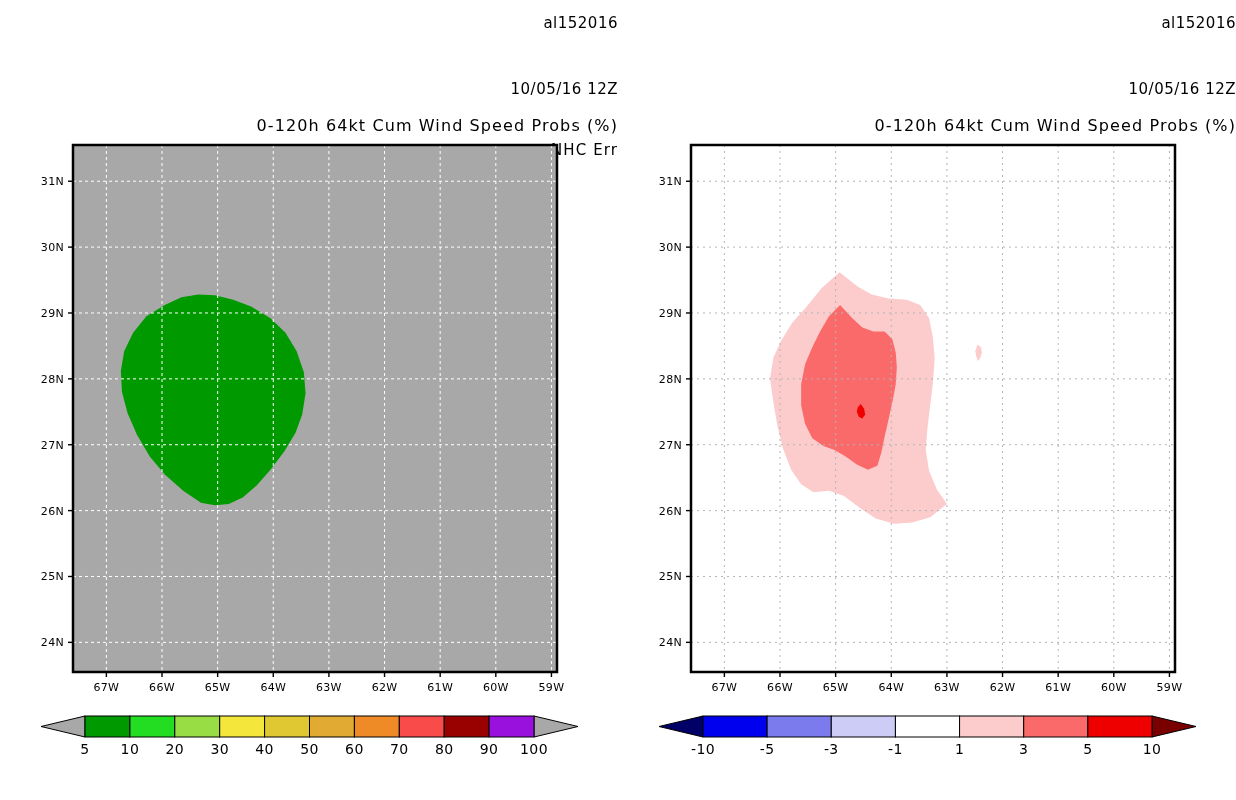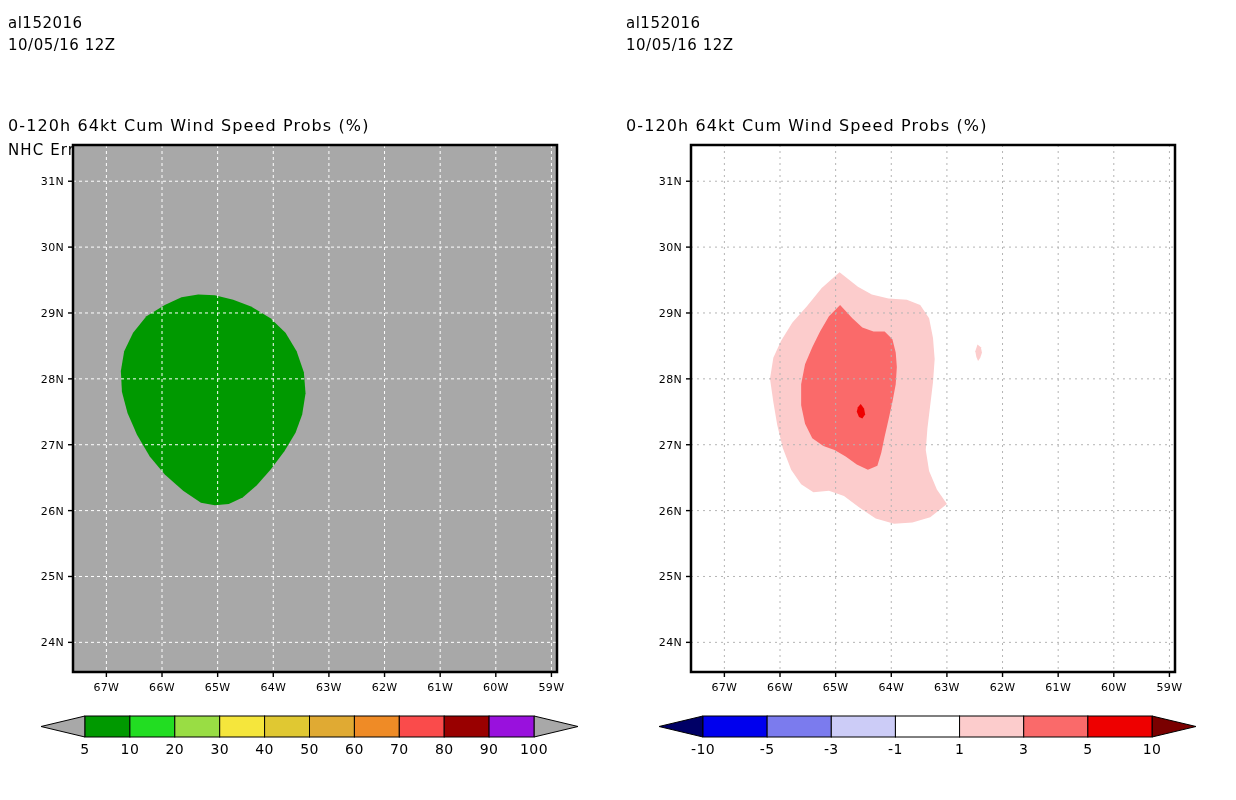--- a/index.html
+++ b/index.html
@@ -20,32 +20,32 @@
     position: absolute;
     top: 0;
     width: 618px;
     height: 800px;
   }
   #panel-left  { left: 0; }
   #panel-right { left: 618px; }
 
   .titleblock {
     position: absolute;
-    left: 8px;
+    left: 0;
     width: 618px;
-    text-align: left;
+    text-align: right;
   }
   .t-line {
     display: block;
     font-family: "DejaVu Sans", sans-serif;
     letter-spacing: 0.5px;
     white-space: nowrap;
   }
   .storm-id { font-size: 15px; line-height: 22px; }
-  .storm-dt { font-size: 15px; line-height: 22px; }
+  .storm-dt { font-size: 15px; line-height: 22px; margin-top: 44px; }
   .prod-l1  { font-size: 16px; line-height: 26px; letter-spacing: 1.1px; margin-top: 25px; }
   .prod-l2  { font-size: 15px; line-height: 22px; letter-spacing: 1.1px; }
 
   .maparea { position: absolute; }
   svg { display: block; overflow: visible; }
 
   text.tick {
     font-family: "DejaVu Sans", sans-serif;
     font-size: 11px;
     fill: #000000;

